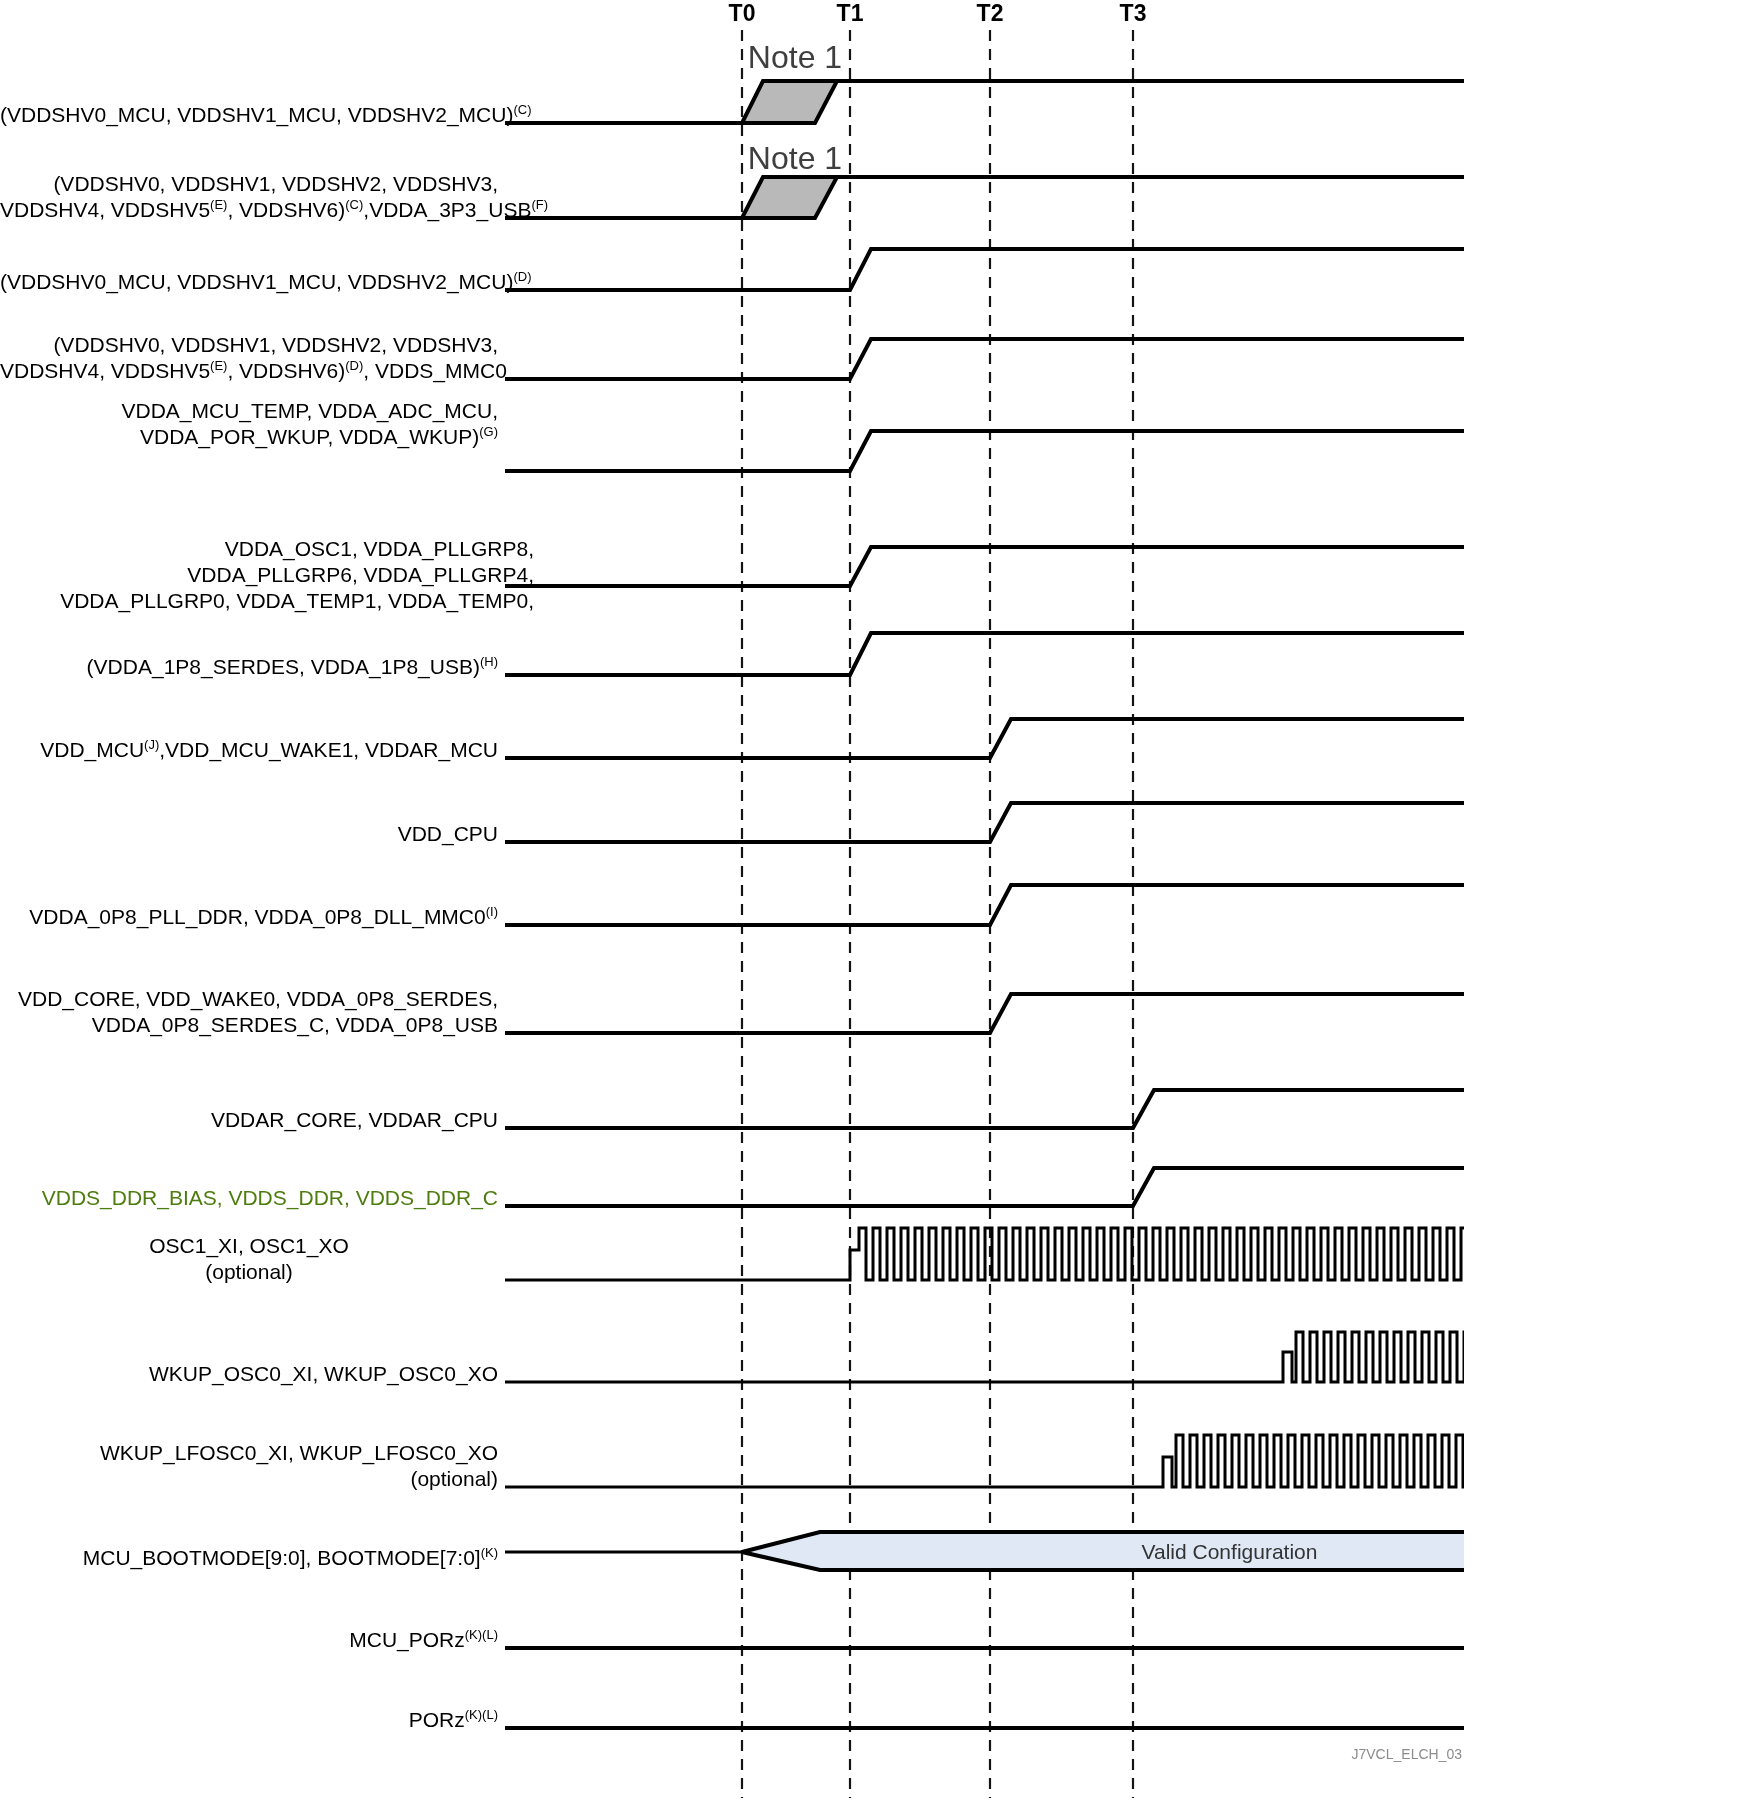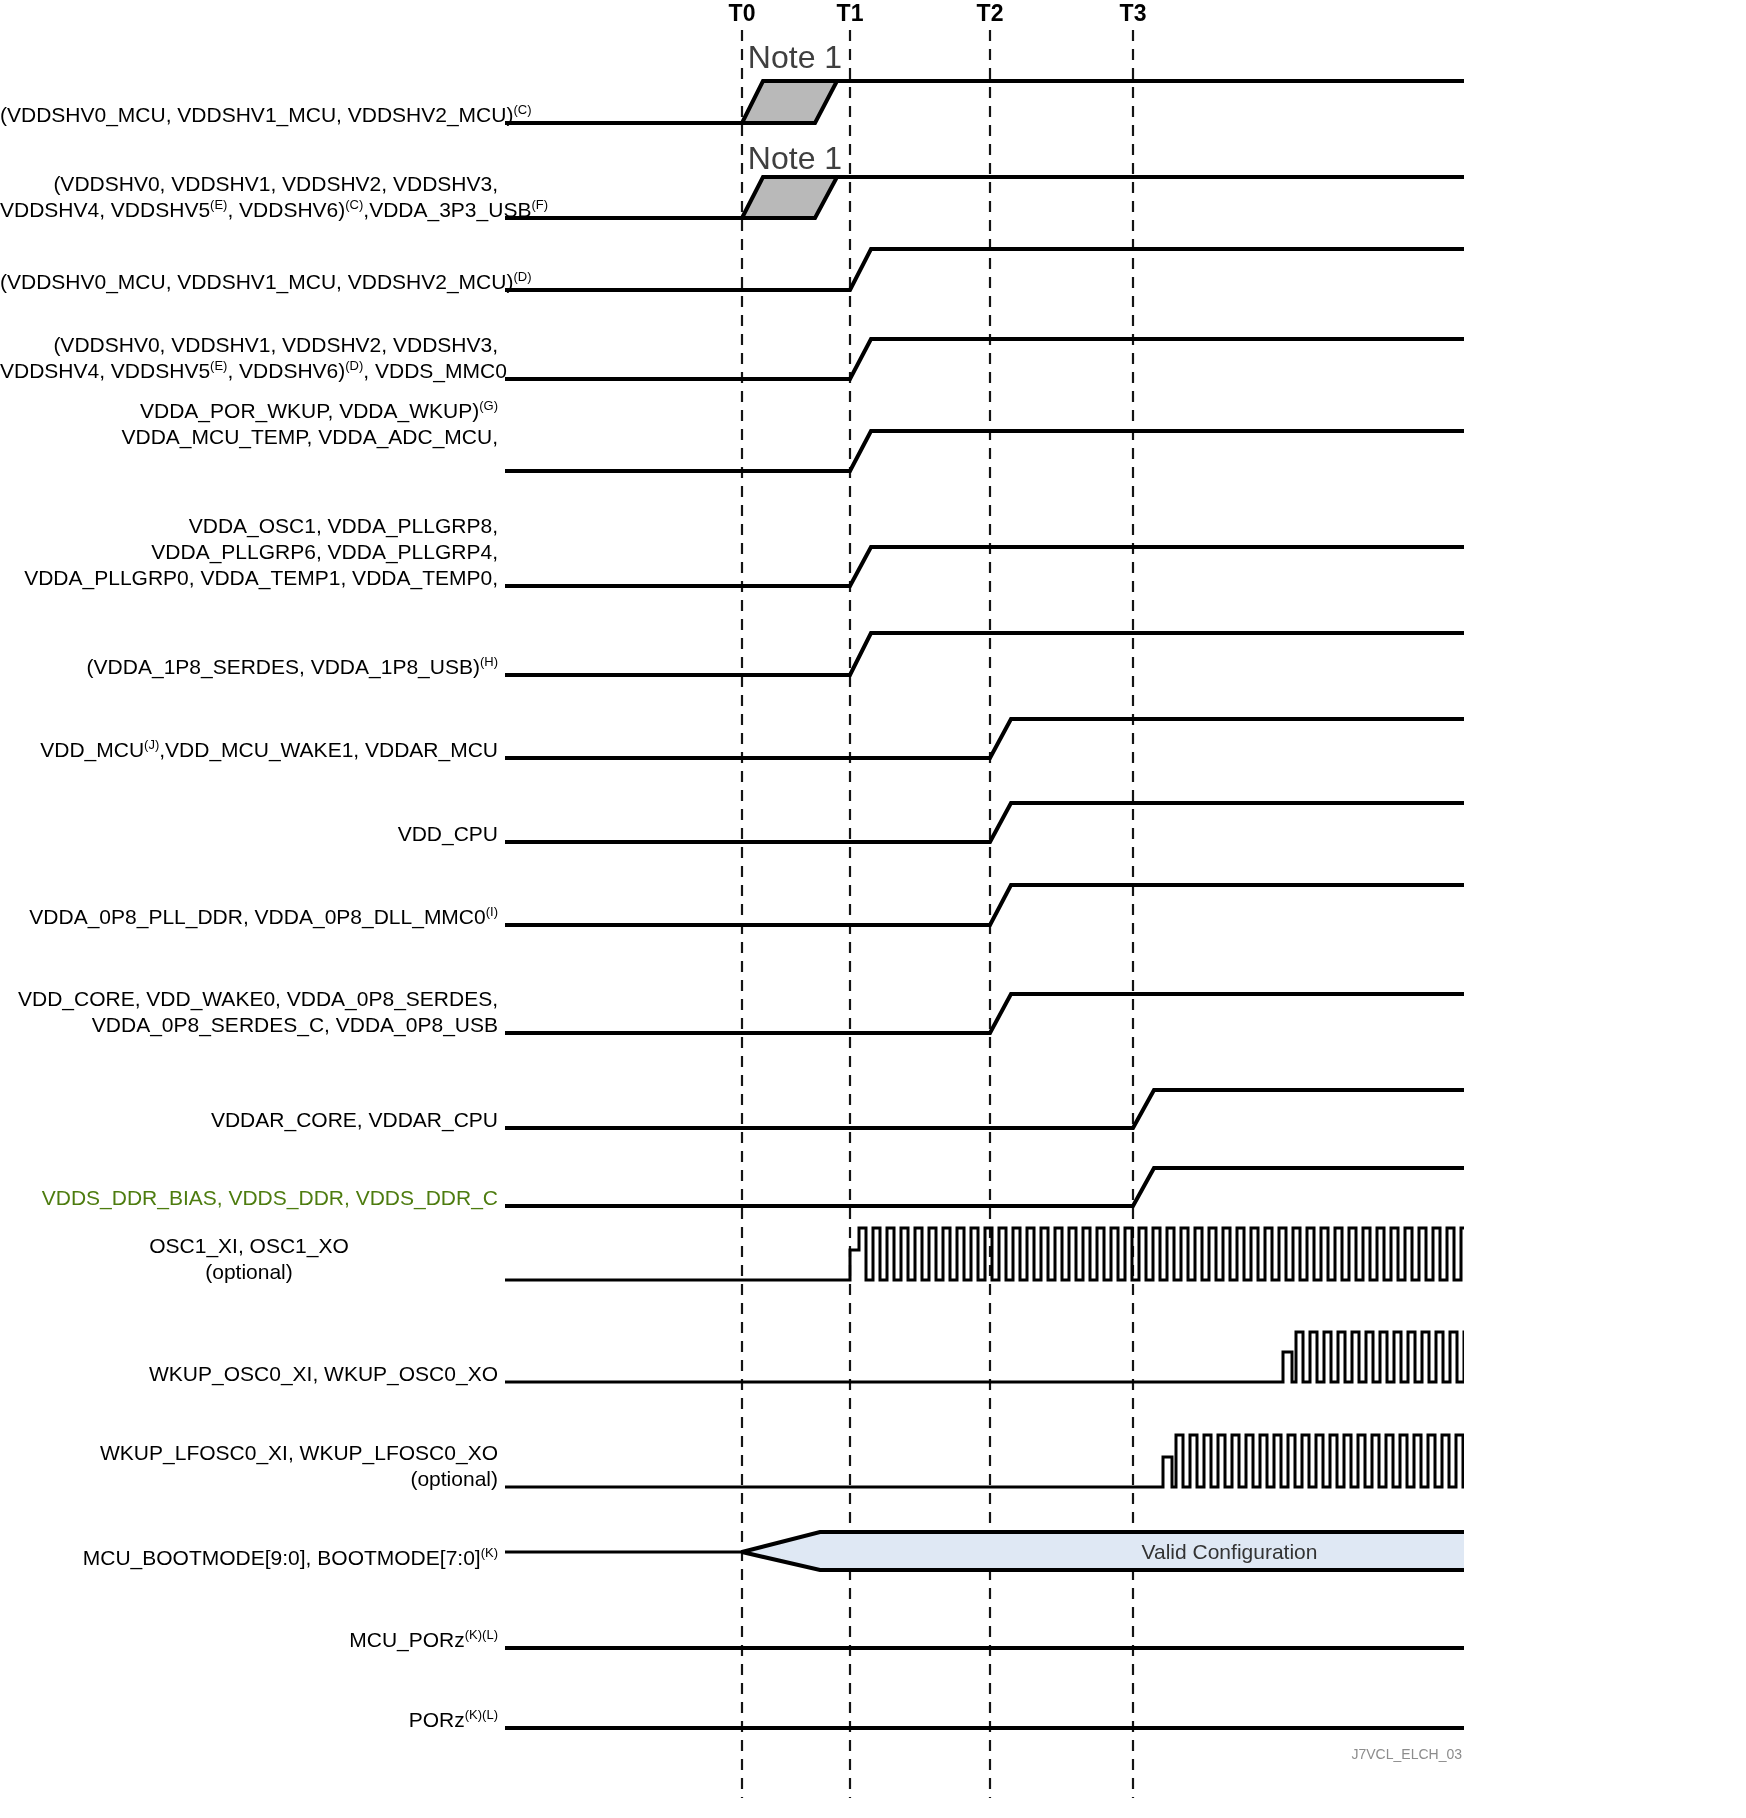--- a/index.html
+++ b/index.html
@@ -89,24 +89,24 @@
         <div><span>VDDSHV4, VDDSHV5</span><sup>(E)</sup><span>, VDDSHV6)</span><sup>(C)</sup><span>,VDDA_3P3_USB</span><sup>(F)</sup></div>
       </div>
       <div class="sig-label" style="top: 269px;">
         <div><span>(VDDSHV0_MCU, VDDSHV1_MCU, VDDSHV2_MCU)</span><sup>(D)</sup></div>
       </div>
       <div class="sig-label" style="top: 332px;">
         <div><span>(VDDSHV0, VDDSHV1, VDDSHV2, VDDSHV3,</span></div>
         <div><span>VDDSHV4, VDDSHV5</span><sup>(E)</sup><span>, VDDSHV6)</span><sup>(D)</sup><span>, VDDS_MMC0</span></div>
       </div>
       <div class="sig-label" style="top: 398px;">
+        <div><span>VDDA_MCU_TEMP, VDDA_ADC_MCU,</span></div>
         <div><span>VDDA_POR_WKUP, VDDA_WKUP)</span><sup>(G)</sup></div>
-        <div><span>VDDA_MCU_TEMP, VDDA_ADC_MCU,</span></div>
       </div>
-      <div class="sig-label" style="top: 513px;">
+      <div class="sig-label" style="top: 536px; padding-left: 36px;">
         <div><span>VDDA_OSC1, VDDA_PLLGRP8,</span></div>
         <div><span>VDDA_PLLGRP6, VDDA_PLLGRP4,</span></div>
         <div><span>VDDA_PLLGRP0, VDDA_TEMP1, VDDA_TEMP0,</span></div>
       </div>
       <div class="sig-label" style="top: 654px;">
         <div><span>(VDDA_1P8_SERDES, VDDA_1P8_USB)</span><sup>(H)</sup></div>
       </div>
       <div class="sig-label" style="top: 737px;">
         <div><span>VDD_MCU</span><sup>(J)</sup><span>,VDD_MCU_WAKE1, VDDAR_MCU</span></div>
       </div>

